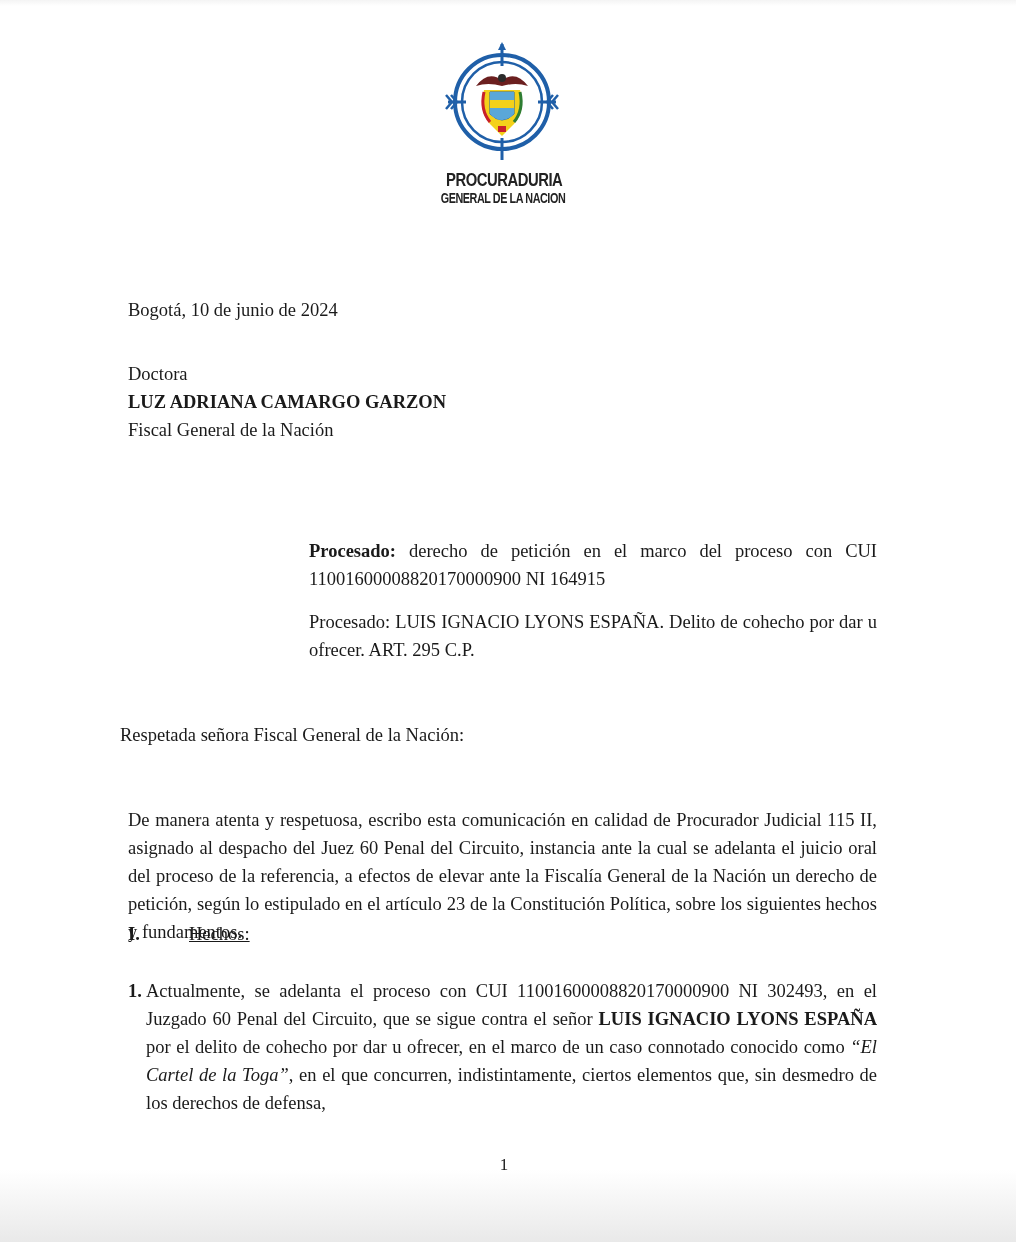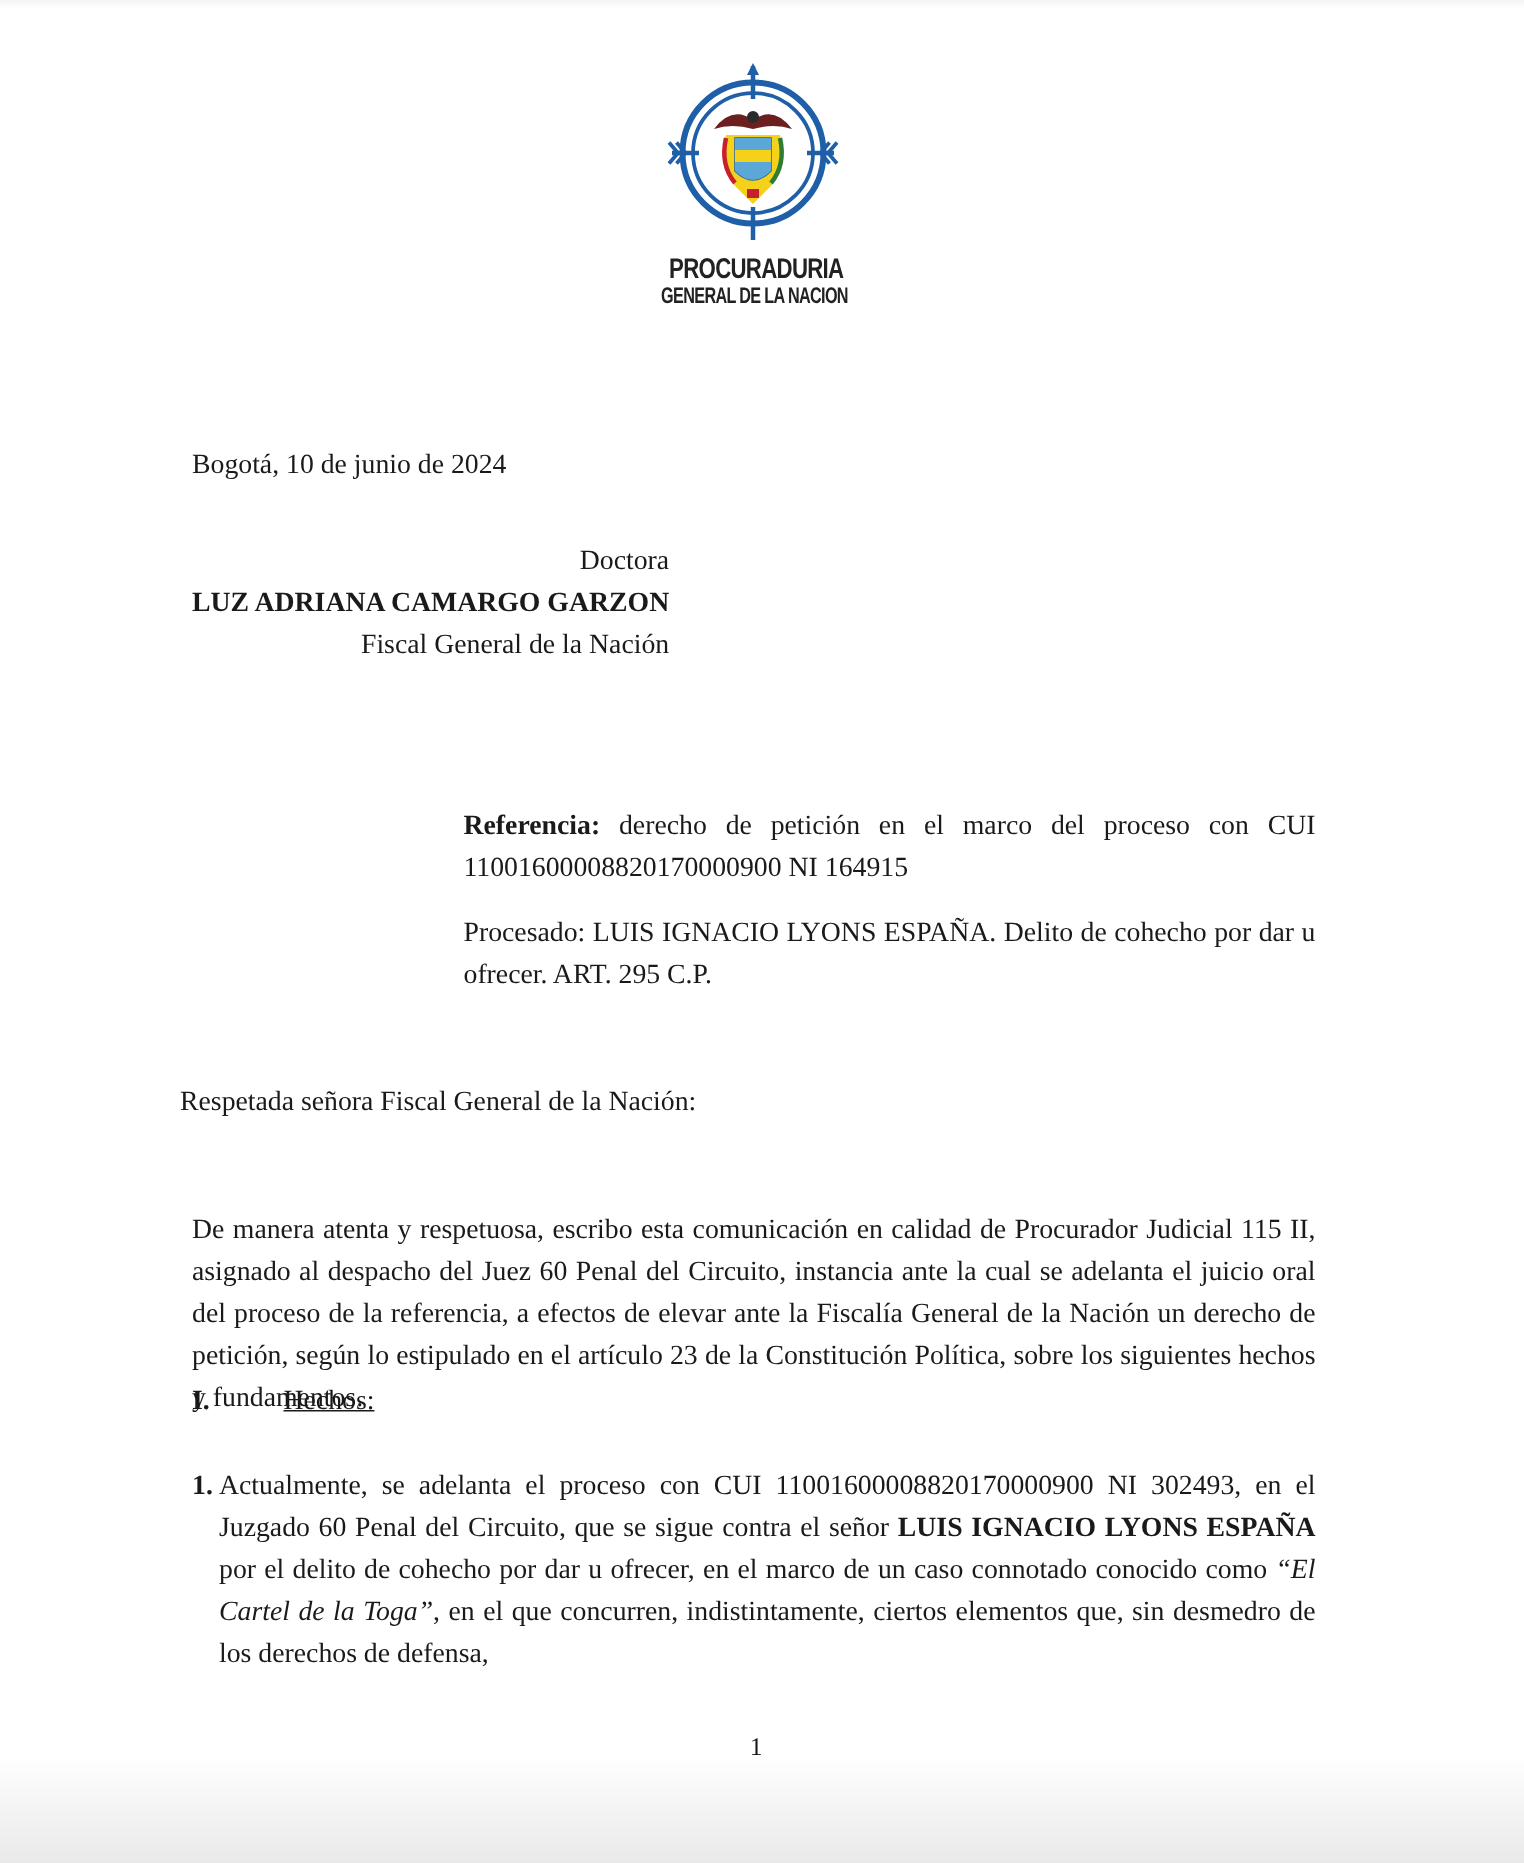--- a/index.html
+++ b/index.html
@@ -10,21 +10,21 @@
     color: #1a1a1a;
     position: relative;
   }
   .page { position: absolute; left: 0; top: 0; width: 882px; height: 1242px; }
   .abs { position: absolute; }
   .txt { font-size: 18.5px; line-height: 28px; font-family: "Liberation Serif", "DejaVu Serif", serif; }
   .logo { left: 440px; top: 40px; width: 124px; height: 124px; }
   .brand1 { left: 430px; top: 170px; width: 146px; text-align: center; font-family: "Liberation Sans", sans-serif; font-weight: bold; font-size: 19px; letter-spacing: -0.6px; transform: scaleX(0.78); color: #222; line-height: 20px; }
   .brand2 { left: 410px; top: 190px; width: 186px; text-align: center; font-family: "Liberation Sans", sans-serif; font-weight: bold; font-size: 15px; letter-spacing: -0.6px; transform: scaleX(0.72); color: #222; line-height: 16px; }
   .date { left: 128px; top: 276px; margin-top: 20px; }
-  .addr { left: 128px; top: 360px; text-align: right; }
+  .addr { left: 128px; top: 360px; }
   .addr div { white-space: nowrap; }
   .bold { font-weight: bold; }
   .ref { left: 309px; top: 537px; width: 568px; text-align: justify; }
   .ref p { margin: 0 0 15px 0; }
   .greet { left: 120px; top: 721px; }
   .body1 { left: 128px; top: 806px; width: 749px; text-align: justify; }
   .sec { left: 128px; top: 920px; }
   .sec .num { display: inline-block; width: 61px; font-weight: bold; }
   .sec .head { font-weight: normal; text-decoration: underline; }
   .item { left: 128px; top: 977px; width: 749px; }
@@ -69,21 +69,21 @@
 
   <div class="abs txt date">Bogotá, 10 de junio de 2024</div>
 
   <div class="abs txt addr">
     <div>Doctora</div>
     <div class="bold">LUZ ADRIANA CAMARGO GARZON</div>
     <div>Fiscal General de la Nación</div>
   </div>
 
   <div class="abs txt ref">
-    <p><span class="bold">Referencia:</span><span> derecho de petición en el marco del proceso con CUI 11001600008820170000900 NI 164915</span></p>
+    <p><span class="bold">Procesado:</span><span> derecho de petición en el marco del proceso con CUI 11001600008820170000900 NI 164915</span></p>
     <p>Procesado: LUIS IGNACIO LYONS ESPAÑA. Delito de cohecho por dar u ofrecer. ART. 295 C.P.</p>
   </div>
 
   <div class="abs txt greet">Respetada señora Fiscal General de la Nación:</div>
 
   <div class="abs txt body1">De manera atenta y respetuosa, escribo esta comunicación en calidad de Procurador Judicial 115 II, asignado al despacho del Juez 60 Penal del Circuito, instancia ante la cual se adelanta el juicio oral del proceso de la referencia, a efectos de elevar ante la Fiscalía General de la Nación un derecho de petición, según lo estipulado en el artículo 23 de la Constitución Política, sobre los siguientes hechos y fundamentos.</div>
 
   <div class="abs txt sec">
     <span class="num">I.</span><span class="head">Hechos:</span>
   </div>

